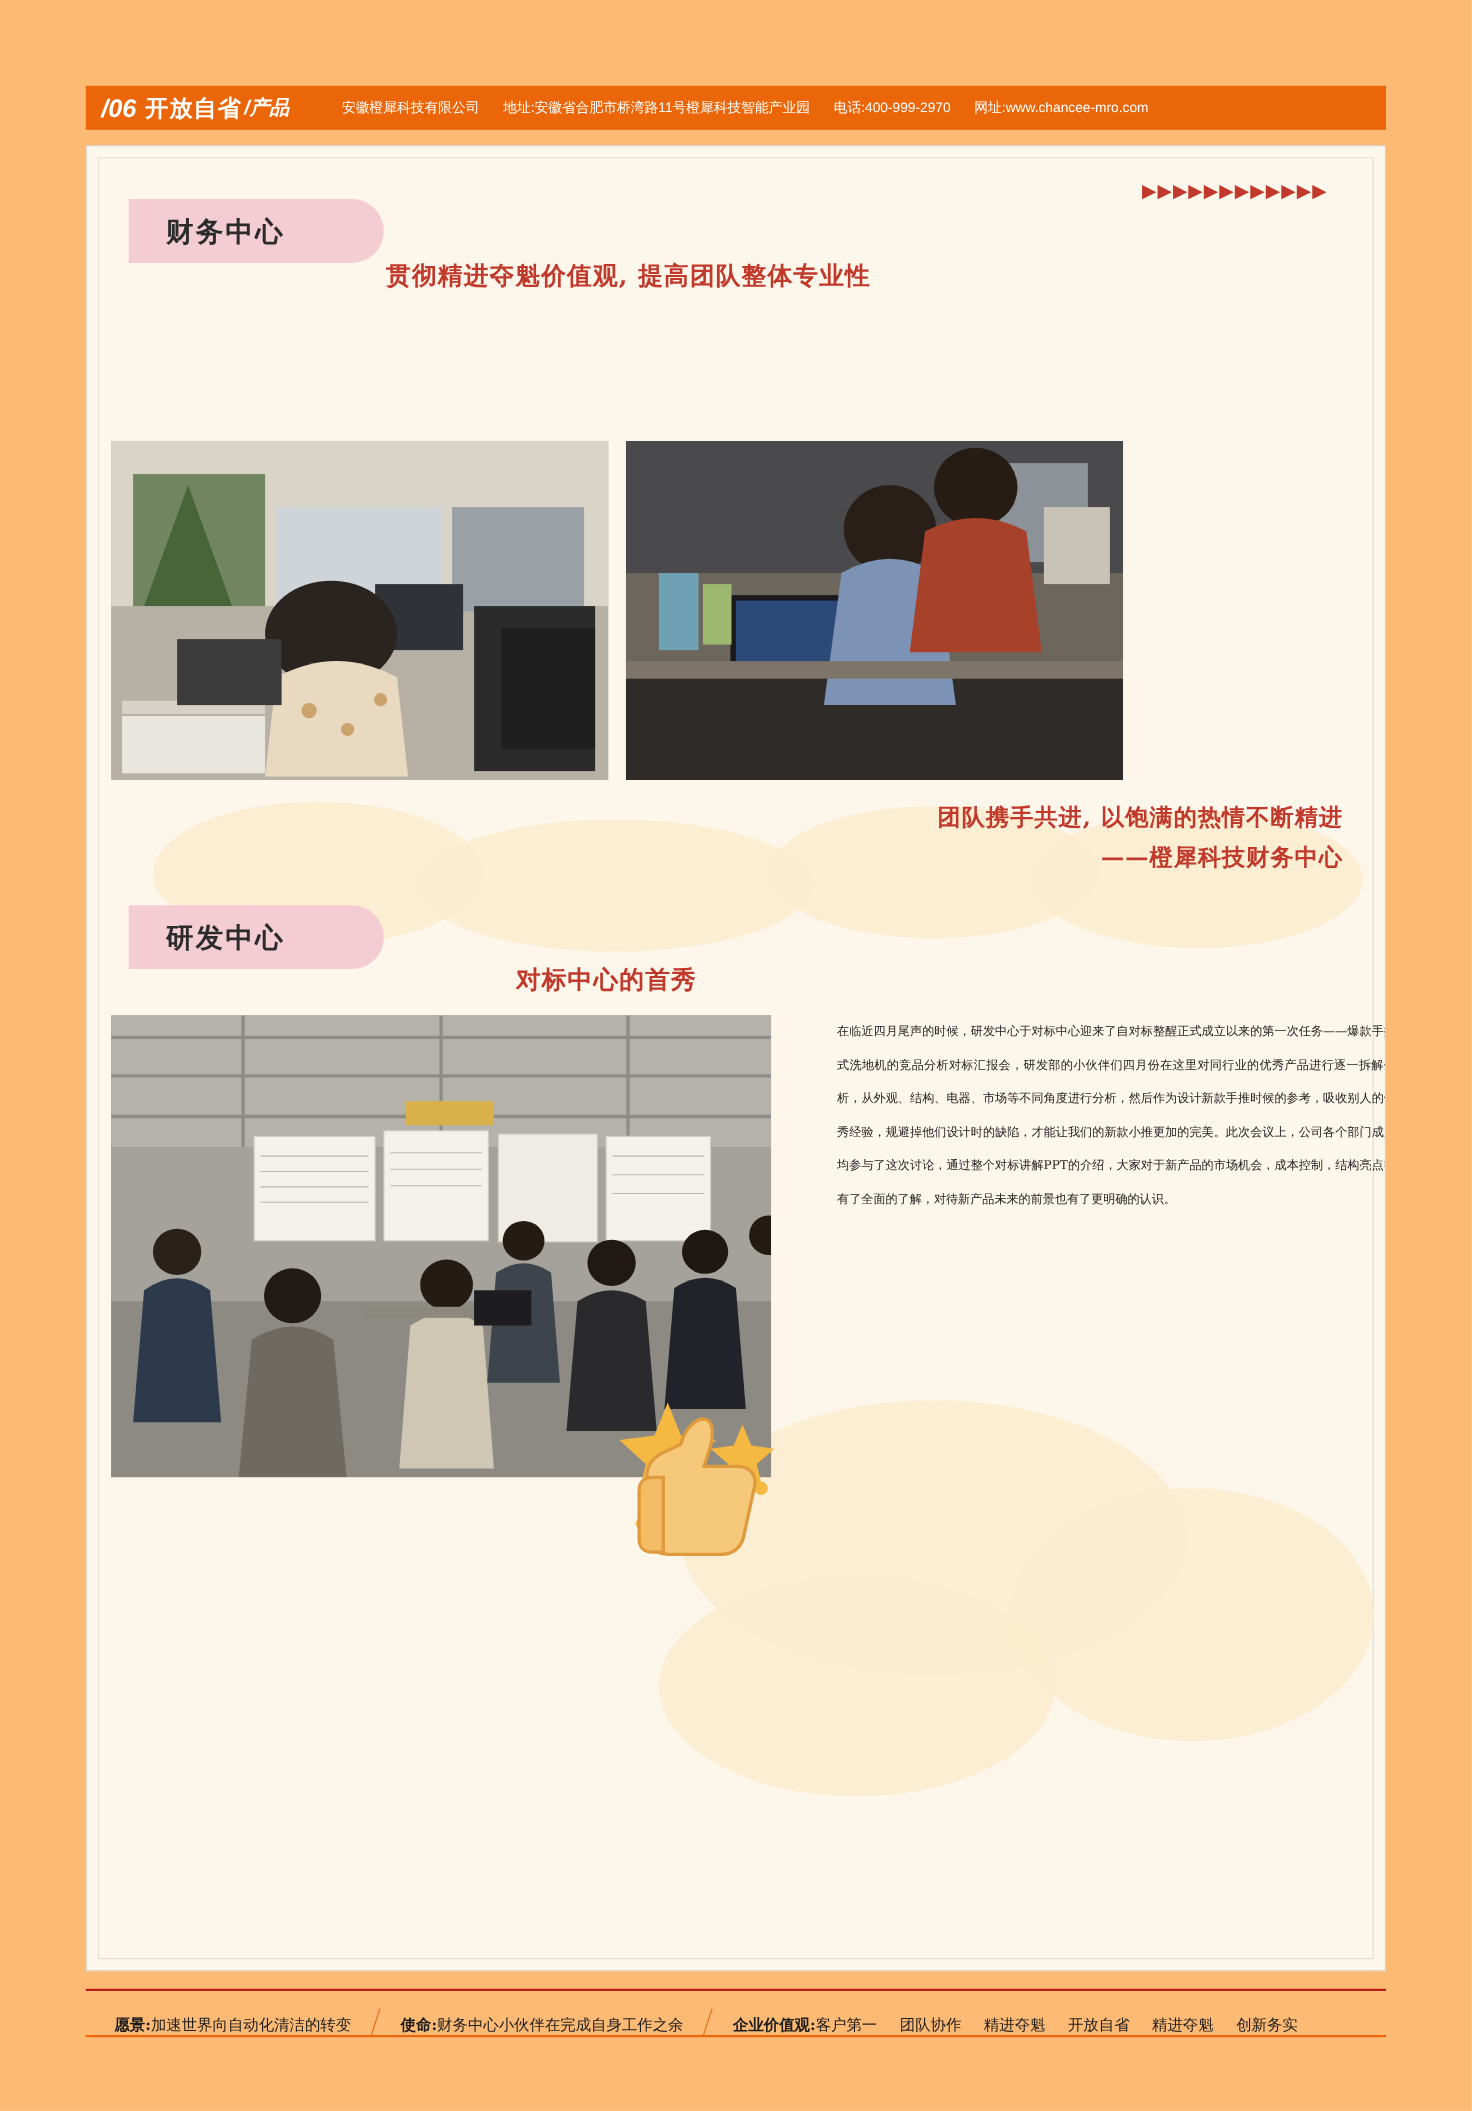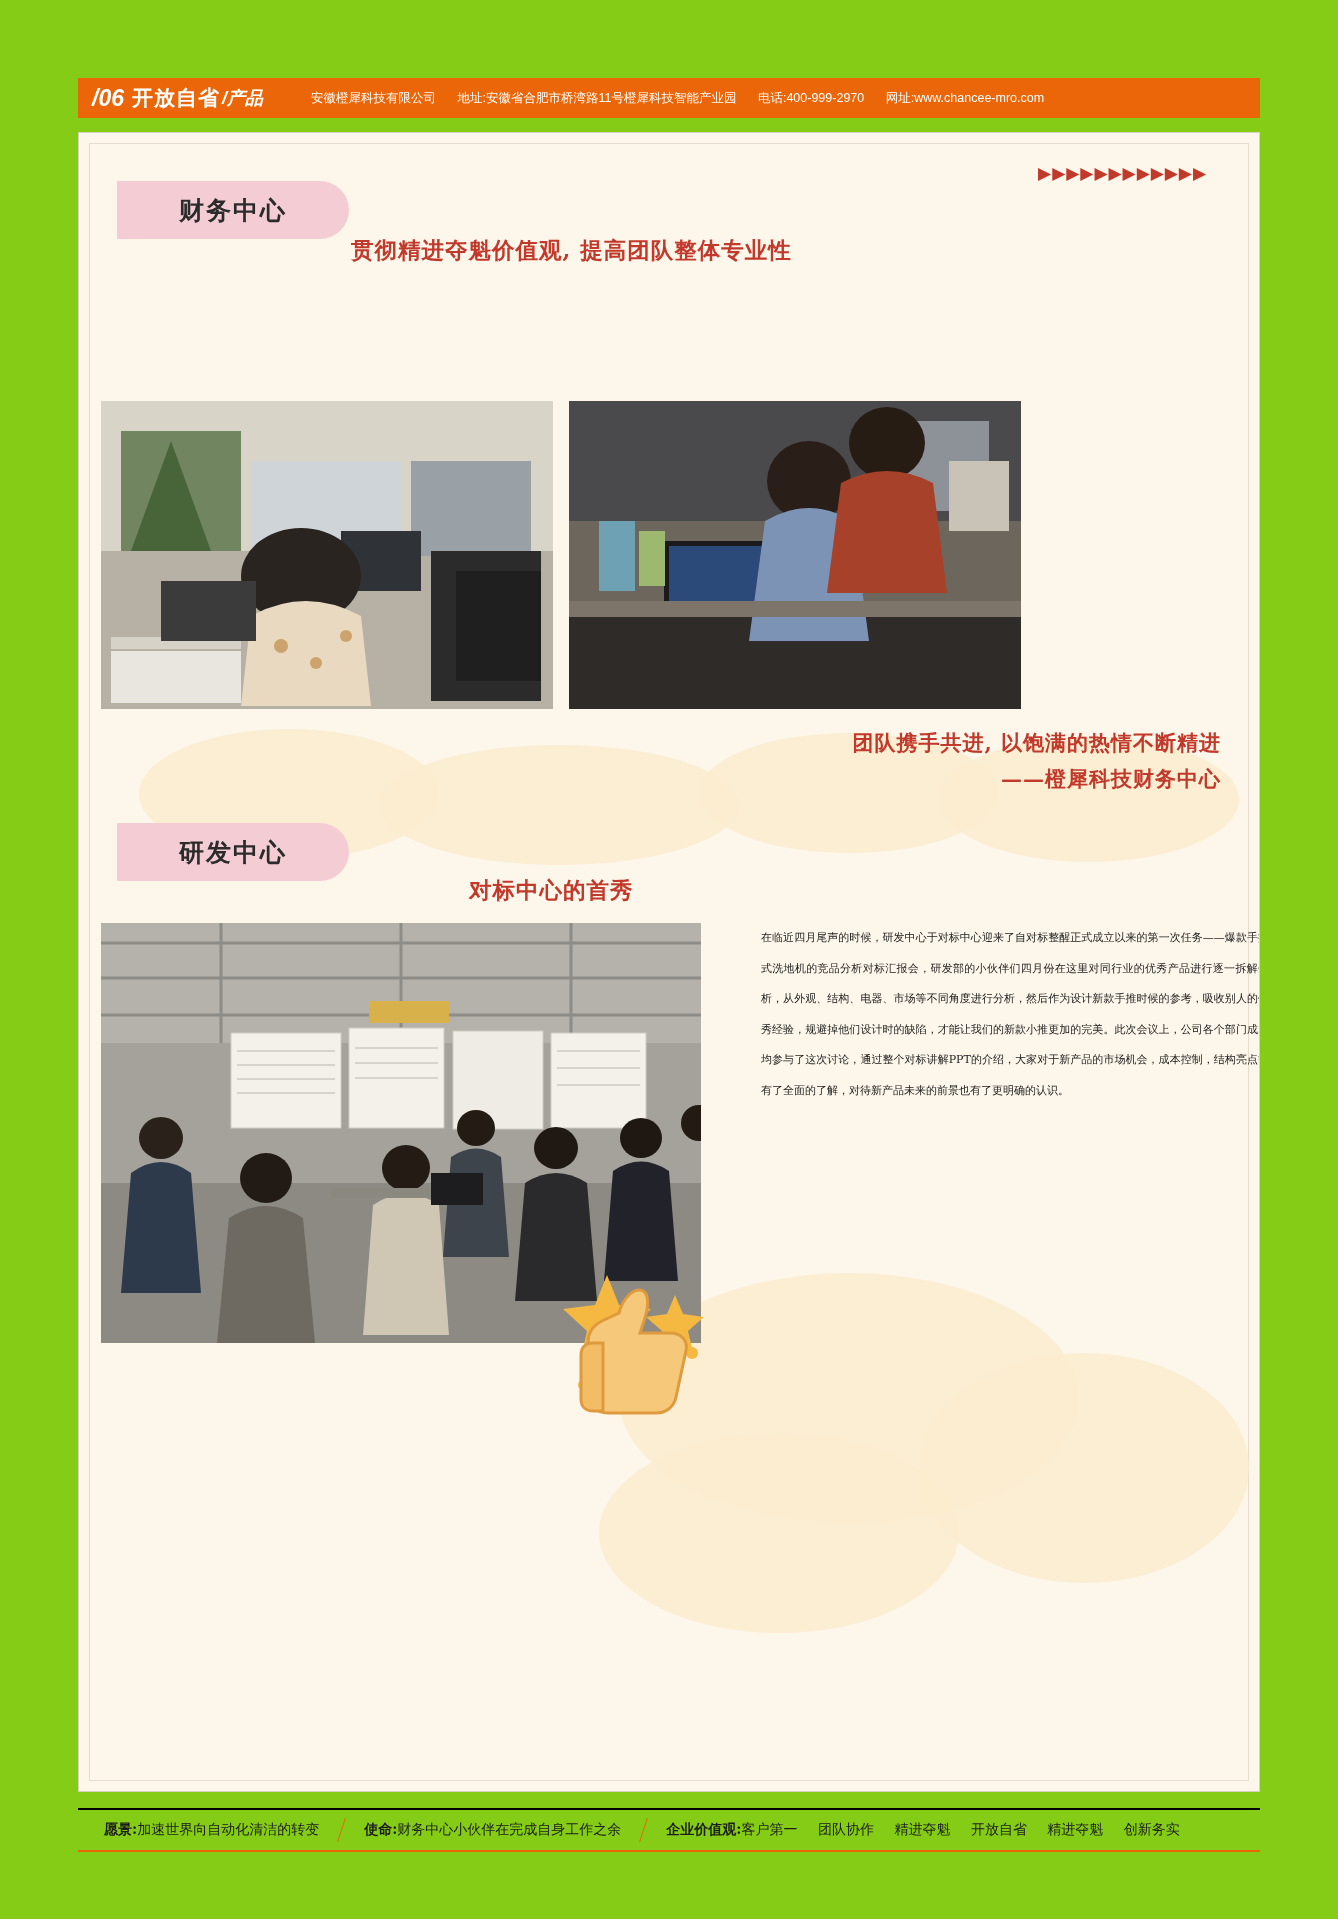--- a/index.html
+++ b/index.html
@@ -9,21 +9,21 @@
     background:#ffffff;
     font-family:"Liberation Serif", serif;
     position:relative;
     overflow:hidden;
   }
 
   
   .page {
     position:absolute;
     left:0; top:0; width:1338px; height:1919px;
-    background:#84cc16;
+    background:#fdba74;
   }
 
   
   .header {
     position:absolute;
     left:78px; top:78px; width:1182px; height:40px;
     background:#eb6608;
     display:flex; align-items:center;
   }
   .hdr-num {
@@ -109,21 +109,21 @@
 
   
   .sec-tag {
     position:absolute;
     width:232px; height:58px;
     background:#f4cdd4;
     border-radius:0 40px 40px 0;
     display:flex; align-items:center;
   }
   .sec-tag .label {
-    margin-left:62px;
+    margin-left:34px;
     font-family:"DejaVu Serif", serif;
     font-weight:bold;
     font-size:25px;
     color:#2b2b2b;
     letter-spacing:2px;
   }
 
   .sec-title {
     position:absolute;
     font-family:"DejaVu Serif", serif;
@@ -171,23 +171,23 @@
     color:#1c1c1c;
     text-align:justify;
     text-justify:inter-ideograph;
     margin-left:42px;
   }
 
   
   .footer {
     position:absolute;
     left:78px; top:1808px; width:1182px; height:44px;
-    border-top:2px solid #000000;
+    border-top:2px solid #b91c1c;
     border-bottom:2px solid #eb6608;
-    display:flex; align-items:center;
+    display:flex; align-items:flex-end;
     font-family:"DejaVu Serif", serif;
     font-size:14px;
     color:#1c1c1c;
   }
   .footer .seg { display:flex; align-items:center; white-space:nowrap; }
   .footer .k { font-weight:bold; }
   .footer .divider {
     width:1px; height:24px; background:#eb6608;
     margin:0 22px;
     transform:skewX(-18deg);

